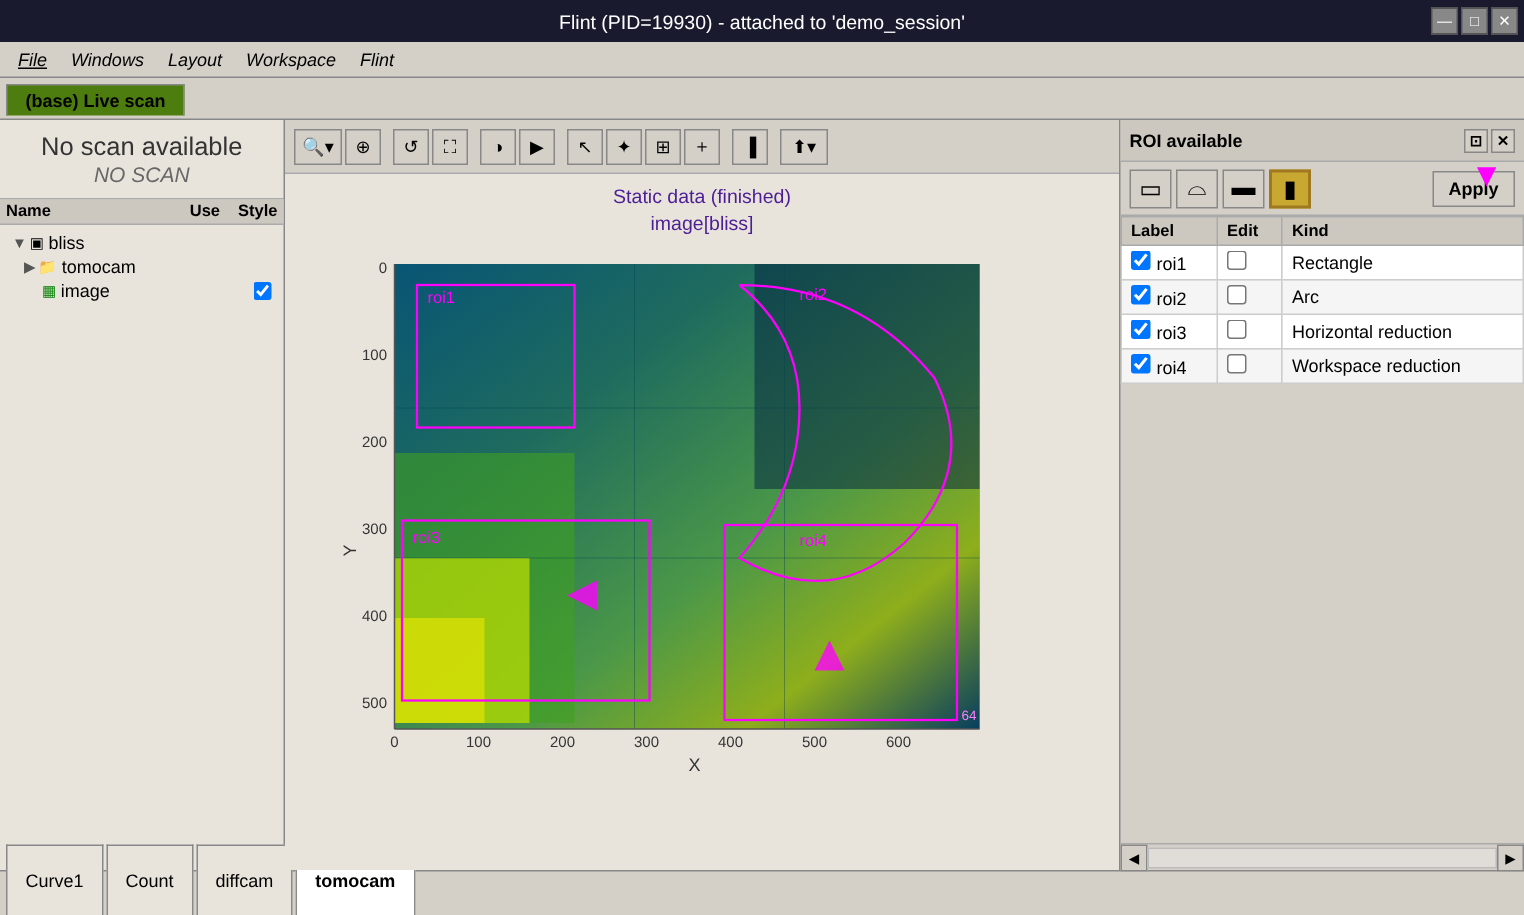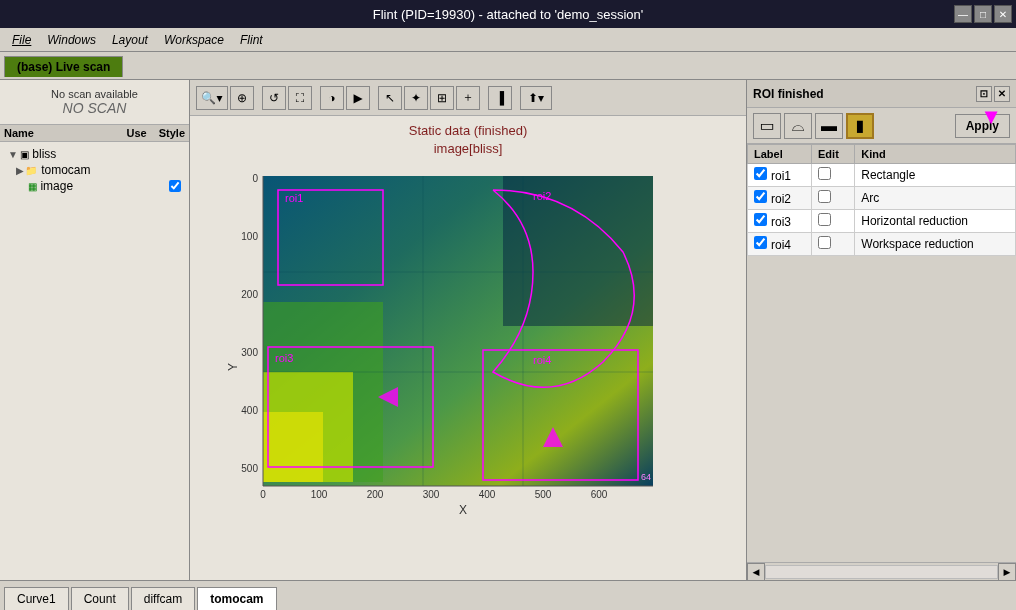--- a/index.html
+++ b/index.html
@@ -87,21 +87,21 @@
       border-right: 1px solid #888;
       display: flex;
       flex-direction: column;
       font-size: 12px;
     }
     .scan-status {
       padding: 8px;
       text-align: center;
       border-bottom: 1px solid #aaa;
     }
-    .scan-status .no-scan-label { color: #333; font-size: 11px; }
+    .scan-status .no-scan-label { color: #333; font-size: 17px; }
     .scan-status .no-scan-value { color: #666; font-size: 14px; font-style: italic; }
 
     .tree-panel {
       flex: 1;
       padding: 4px;
       overflow: auto;
     }
     .tree-header {
       display: flex;
       justify-content: space-between;
@@ -163,21 +163,21 @@
       position: relative;
     }
 
     .plot-title {
       position: absolute;
       top: 6px;
       left: 50%;
       transform: translateX(-50%);
       text-align: center;
       font-size: 13px;
-      color: #7f1d1d;
+      color: #4c1d95;
       line-height: 1.4;
       z-index: 2;
     }
 
     
     .plot-svg-container {
       margin-top: 40px;
       position: relative;
     }
 
@@ -295,21 +295,21 @@
       background: #d4d0c8;
       border-top: 1px solid #888;
       height: 30px;
       align-items: flex-end;
       padding: 0 4px;
     }
     .bottom-tab {
       background: #e8e4dc;
       border: 1px solid #888;
       border-bottom: none;
-      padding: 4px 12px;
+      padding: 16px 12px;
       font-size: 12px;
       cursor: pointer;
       margin-right: 2px;
     }
     .bottom-tab.active {
       background: white;
       font-weight: bold;
     }
 
   </style>
@@ -467,21 +467,21 @@
 
           <line x1="40" y1="4" x2="40" y2="314" stroke="#555" stroke-width="1"></line>
           <line x1="40" y1="314" x2="430" y2="314" stroke="#555" stroke-width="1"></line>
         </svg>
       </div>
     </div>
   </div>
 
   <div class="right-panel">
     <div class="roi-header">
-      <span>ROI finished</span>
+      <span>ROI available</span>
       <div class="roi-header-right">
         <div class="roi-header-btn">⊡</div>
         <div class="roi-header-btn">✕</div>
       </div>
     </div>
 
     <div style="position:relative;">
 
       <div style="position:absolute; top:-2px; right:14px; color:#ff00ff; font-size:22px; z-index:10; pointer-events:none; line-height:1;">
         ▼

